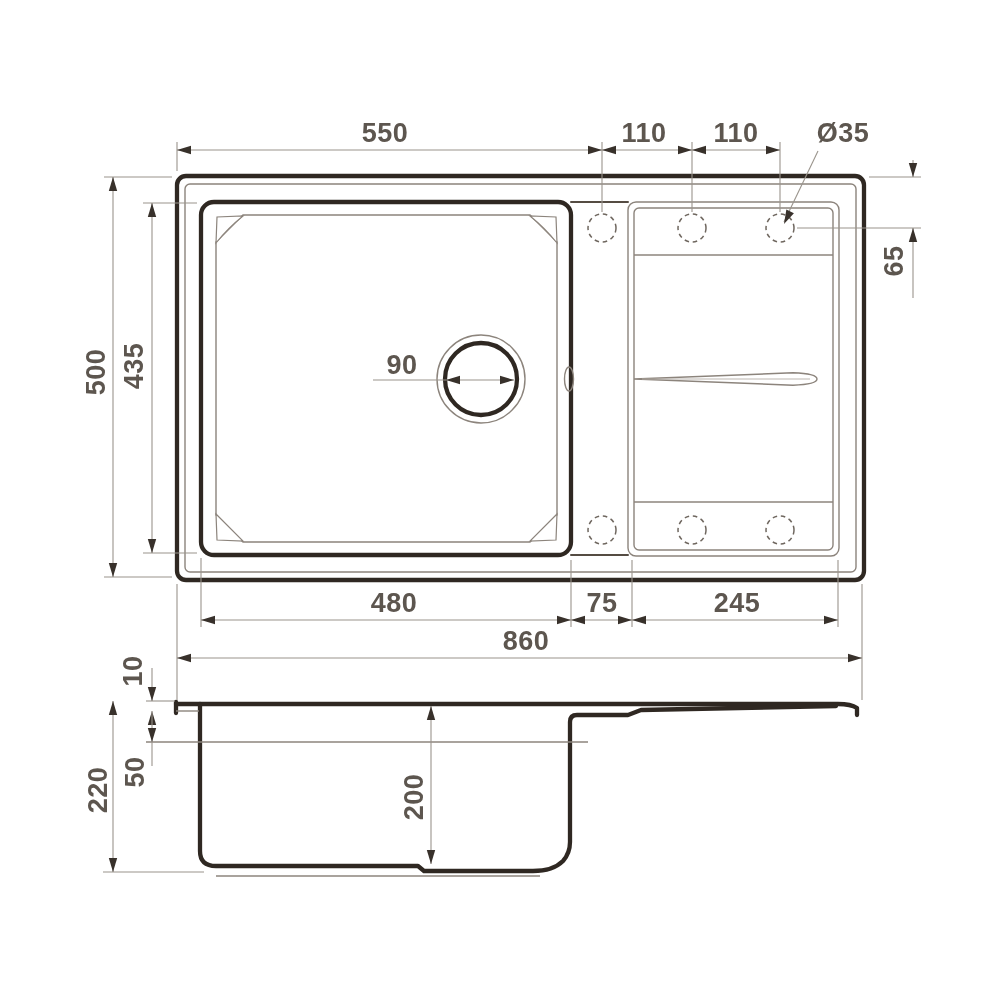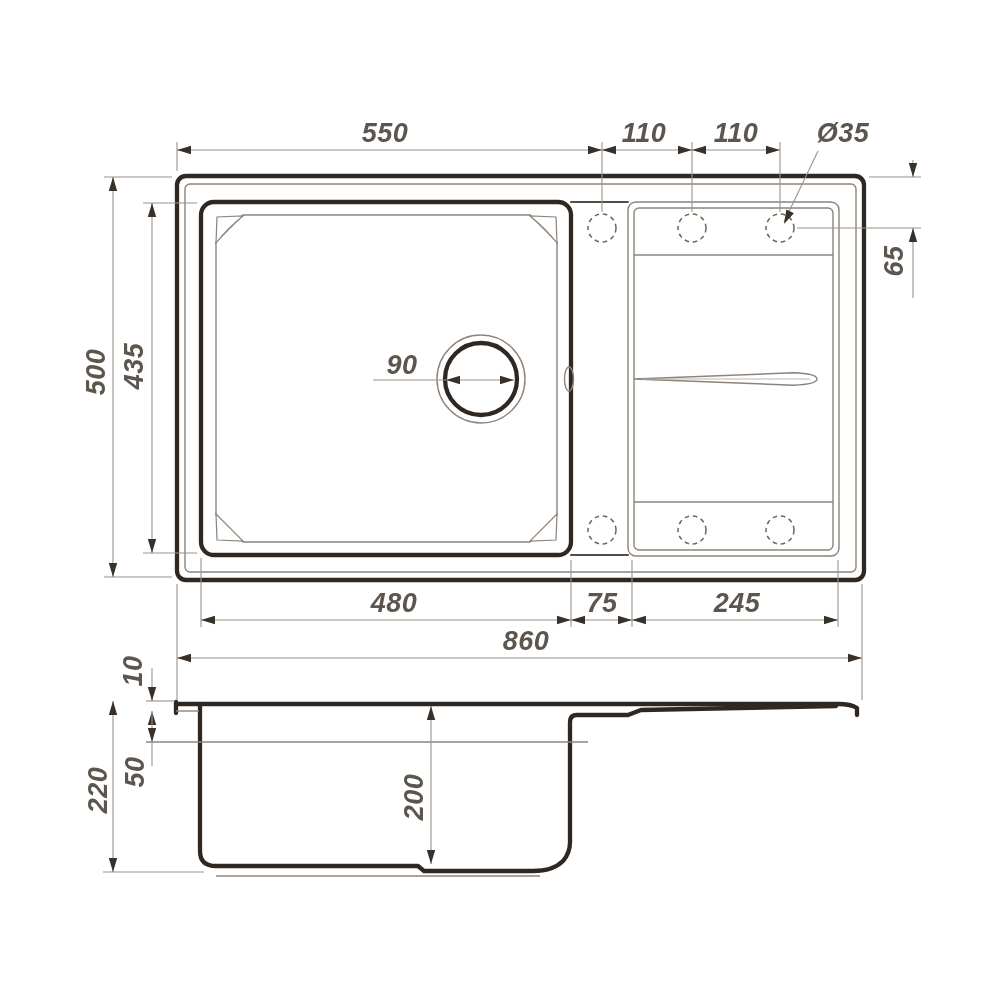--- a/index.html
+++ b/index.html
@@ -1,16 +1,16 @@
 <!DOCTYPE html>
 <html><head>
 <meta charset="utf-8">
 <style>
   html,body{margin:0;padding:0;background:#ffffff;}
-  .canvas{position:relative;width:1000px;height:1000px;background:#ffffff;overflow:hidden;font-style:italic;}
+  .canvas{position:relative;width:1000px;height:1000px;background:#ffffff;overflow:hidden;}
   svg{display:block;}
   .thick{fill:none;stroke:#2f2822;stroke-width:4.3;stroke-linejoin:round;stroke-linecap:round;}
   .med{fill:none;stroke:#554c43;stroke-width:2;stroke-linecap:round;}
   .thin{fill:none;stroke:#8c847c;stroke-width:1.4;}
   .xtra{fill:none;stroke:#b3ada6;stroke-width:0.9;}
   .dim{fill:none;stroke:#9a948c;stroke-width:1.1;}
   .dash{fill:none;stroke:#6f675f;stroke-width:1.5;stroke-dasharray:4.5 3.8;}
   .ah{fill:#38312b;stroke:none;}
   .petal{fill:#ffffff;stroke:#8c847c;stroke-width:1.2;}
   text.dimtxt{font-family:"Liberation Sans",sans-serif;font-weight:700;font-size:27px;fill:#5d564f;letter-spacing:0.5px;}

